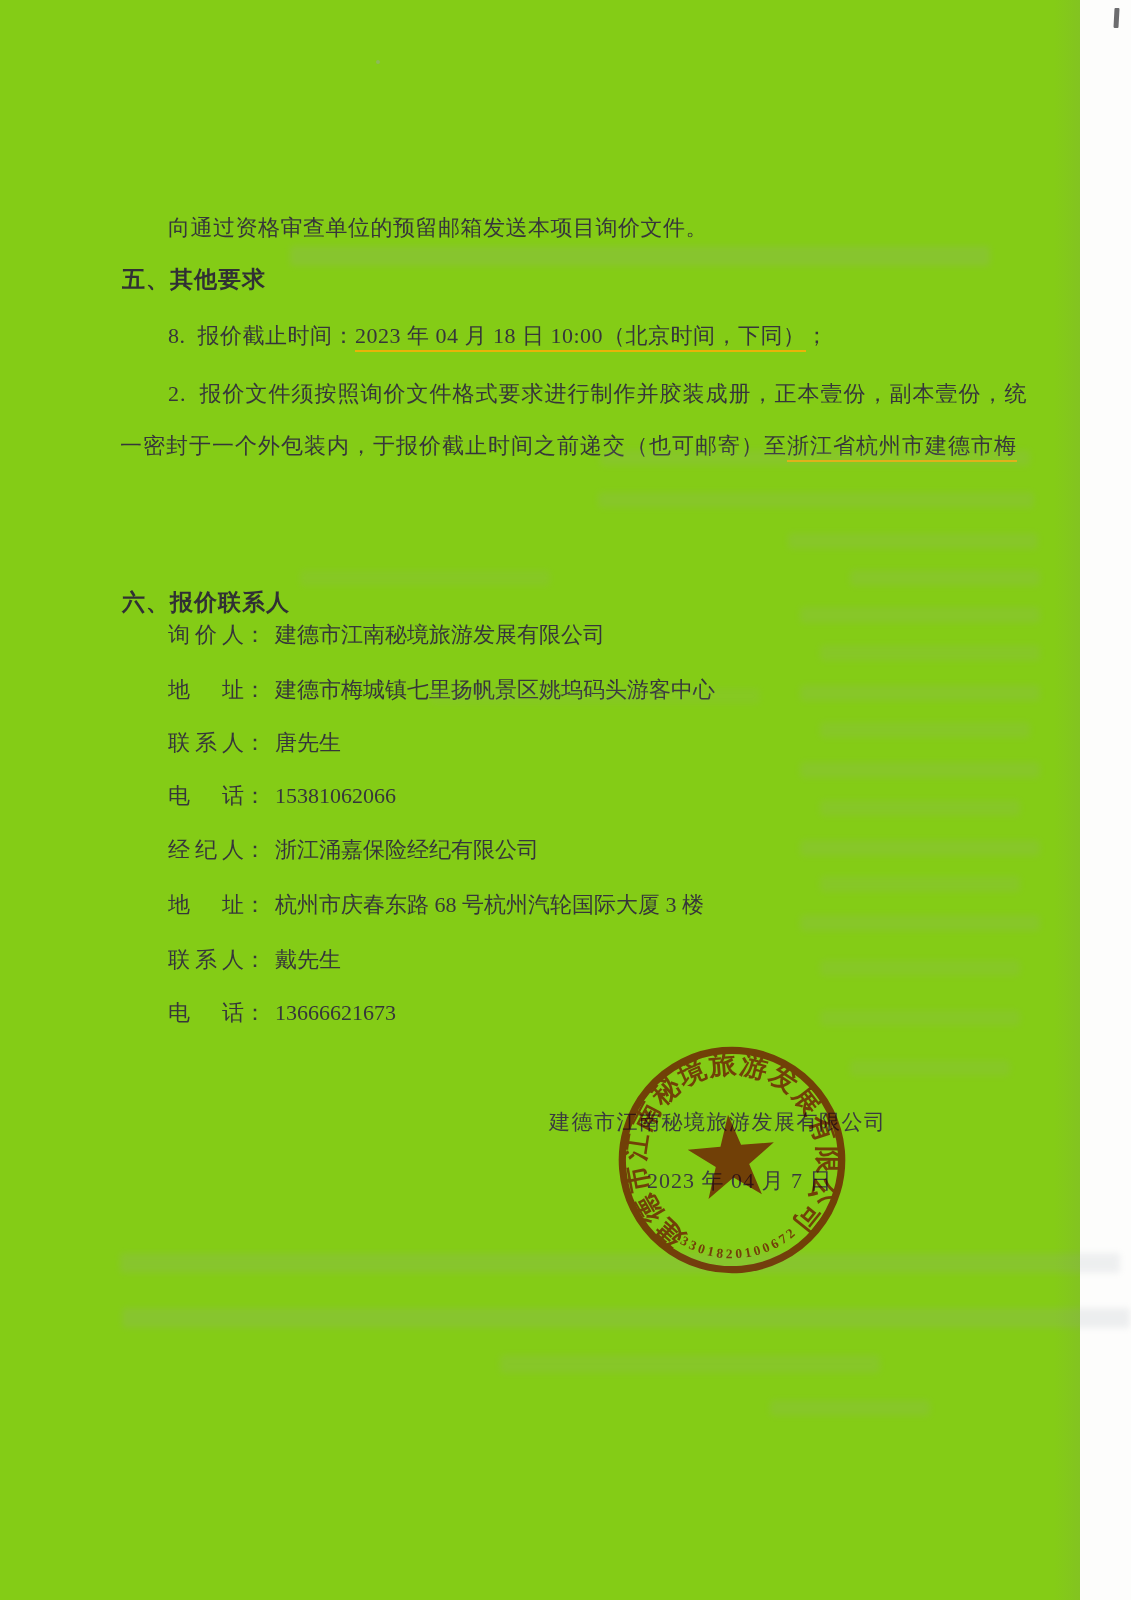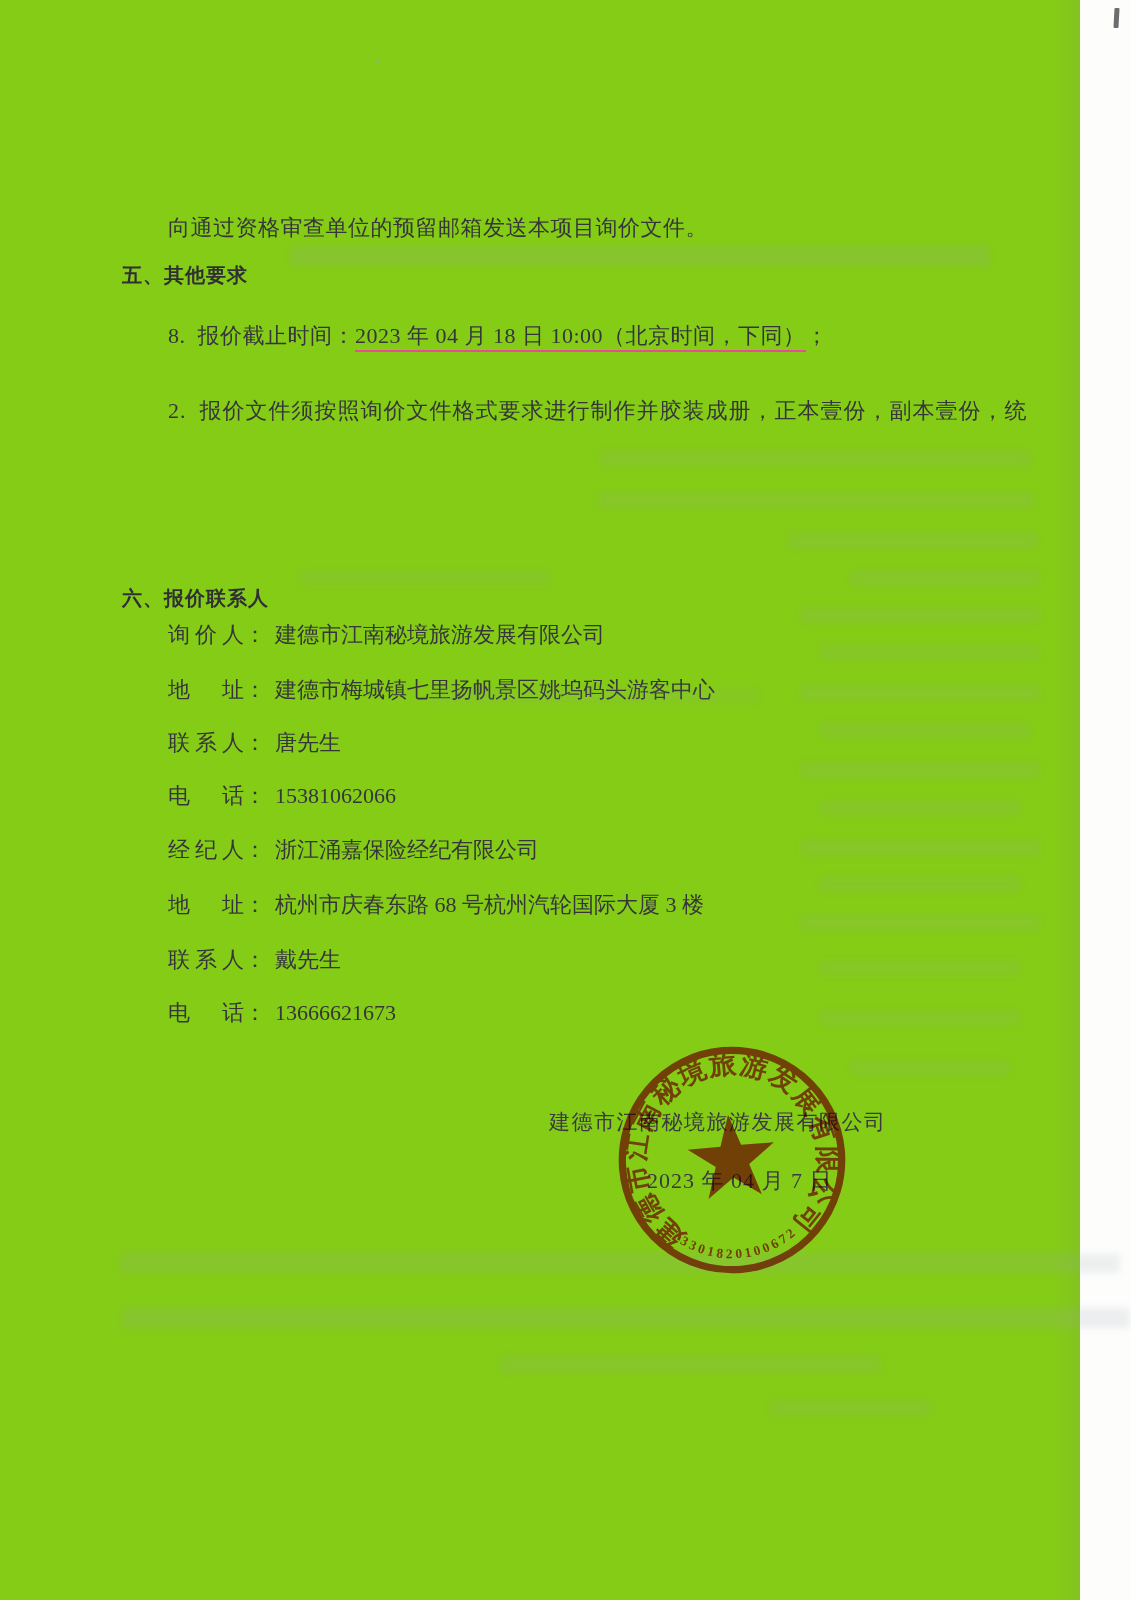--- a/index.html
+++ b/index.html
@@ -5,22 +5,22 @@
   html,body{margin:0;padding:0;}
   body{
     width:1131px;height:1600px;
     background:#fdfdfc;
     font-family:"Liberation Serif","DejaVu Serif",serif;
     color:#36363a;
     overflow:hidden;
   }
   .page{position:relative;width:1080px;height:1600px;background:#84cc16;}
   .t{position:absolute;font-size:22px;line-height:1.2;letter-spacing:0.5px;white-space:pre;}
-  .h{position:absolute;font-size:20px;font-weight:bold;letter-spacing:1px;white-space:pre;color:#303034;}
-  .ul{border-bottom:2px solid #ec4899;padding-bottom:2px;}
+  .h{position:absolute;font-size:23px;font-weight:bold;letter-spacing:1px;white-space:pre;color:#303034;}
+  .ul{border-bottom:2px solid #eab308;padding-bottom:2px;}
   .row{position:absolute;left:168px;font-size:22px;white-space:pre;}
   .lbl{display:inline-flex;justify-content:space-between;width:76px;vertical-align:baseline;}
   .val{margin-left:9px;}
   .sig{position:absolute;left:549px;top:1108px;font-size:21px;letter-spacing:1.5px;color:#3a3a40;white-space:pre;z-index:3;}
   .date{position:absolute;left:647px;top:1166px;font-size:22px;letter-spacing:1px;color:#3a3a40;white-space:pre;z-index:3;}
   .stamp{
     position:absolute;left:613px;top:1041px;width:238px;height:238px;
     mix-blend-mode:multiply;opacity:.93;transform:rotate(-5deg);z-index:4;
   }
   .stamp text{font-family:"Liberation Serif","DejaVu Serif",serif;font-weight:bold;}
@@ -35,22 +35,23 @@
 <body>
 
 <div class="page">
 
   <p class="t" style="left:168px;top:193px;">向通过资格审查单位的预留邮箱发送本项目询价文件。</p>
 
   <h2 class="h" style="left:122px;top:245px;">五、其他要求</h2>
 
   <p class="t" style="left:168px;top:301px;"><span>8.  报价截止时间：</span><span class="ul">2023 年 04 月 18 日 10:00（北京时间，下同）</span><span>；</span></p>
 
-  <p class="t" style="left:168px;top:376px;letter-spacing:1px;">2.  报价文件须按照询价文件格式要求进行制作并胶装成册，正本壹份，副本壹份，统</p>
+  <p class="t" style="left:168px;top:359px;letter-spacing:1px;">2.  报价文件须按照询价文件格式要求进行制作并胶装成册，正本壹份，副本壹份，统</p>
 
+  <p class="t" style="left:120px;top:411px;letter-spacing:1px;"><span>一密封于一个外包装内，于报价截止时间之前递交（也可邮寄）至</span><span class="ul">浙江省杭州市建德市梅</span></p>
 
 
 
   <h2 class="h" style="left:122px;top:568px;">六、报价联系人</h2>
 
   <div class="row" style="top:620px;"><span class="lbl"><span>询</span><span>价</span><span>人</span></span><span>：</span><span class="val">建德市江南秘境旅游发展有限公司</span></div>
 
   <div class="row" style="top:675px;"><span class="lbl"><span>地</span><span>址</span></span><span>：</span><span class="val">建德市梅城镇七里扬帆景区姚坞码头游客中心</span></div>
 
   <div class="row" style="top:728px;"><span class="lbl"><span>联</span><span>系</span><span>人</span></span><span>：</span><span class="val">唐先生</span></div>

